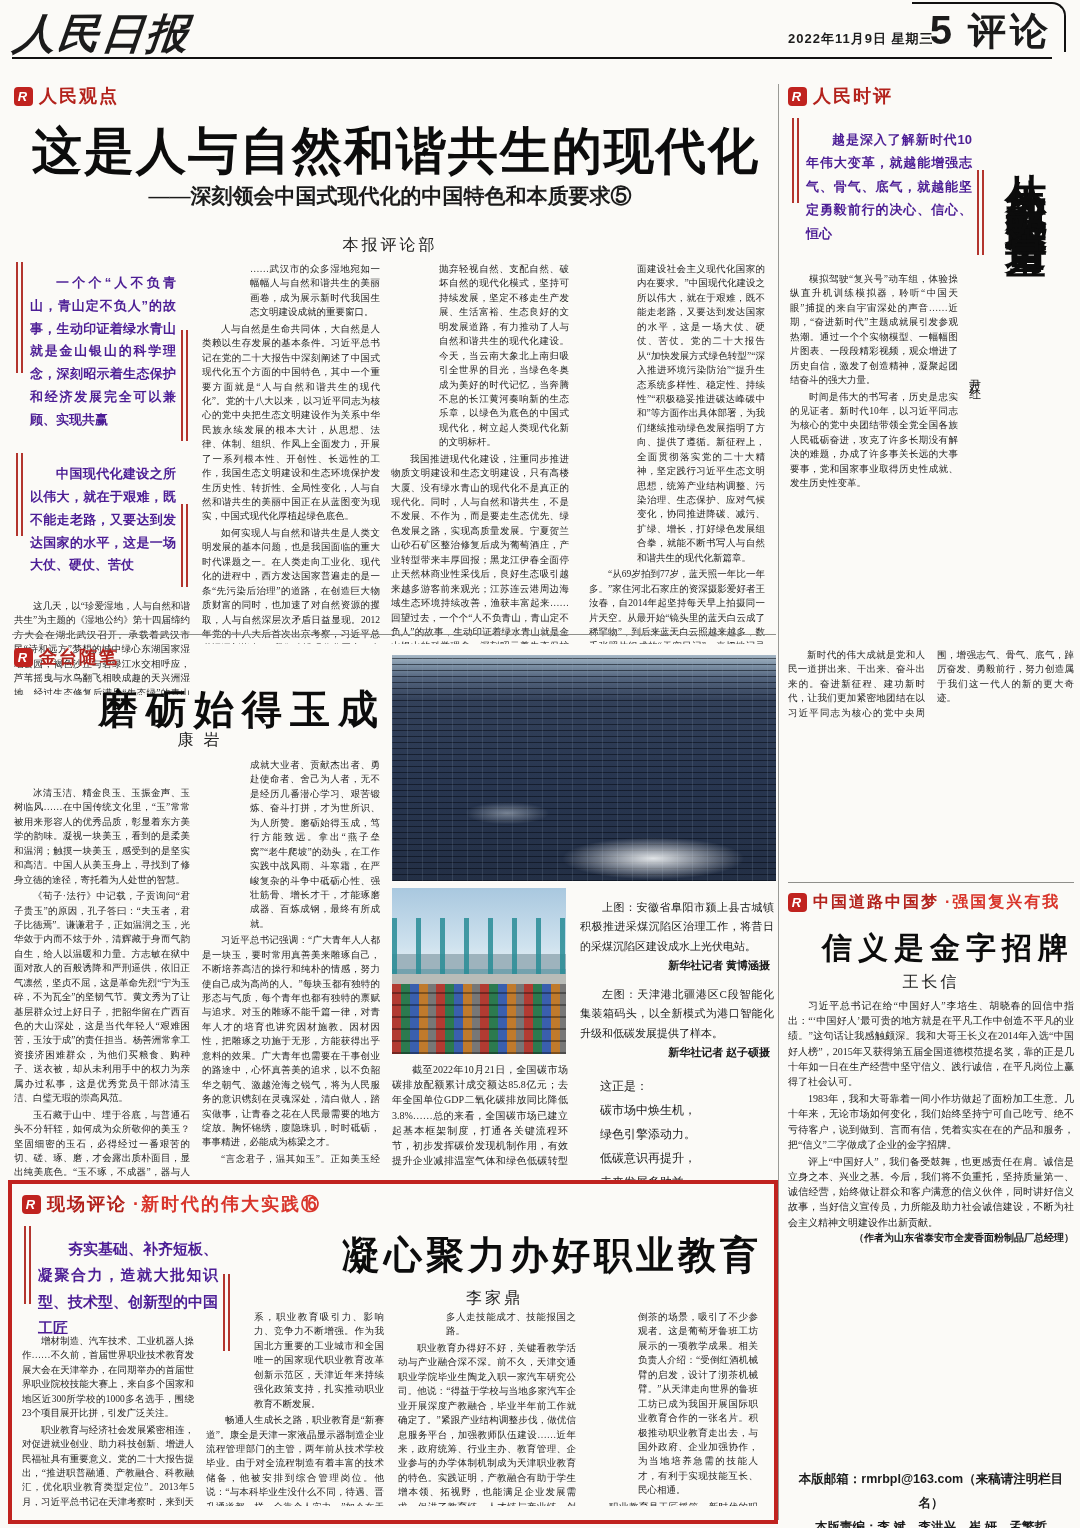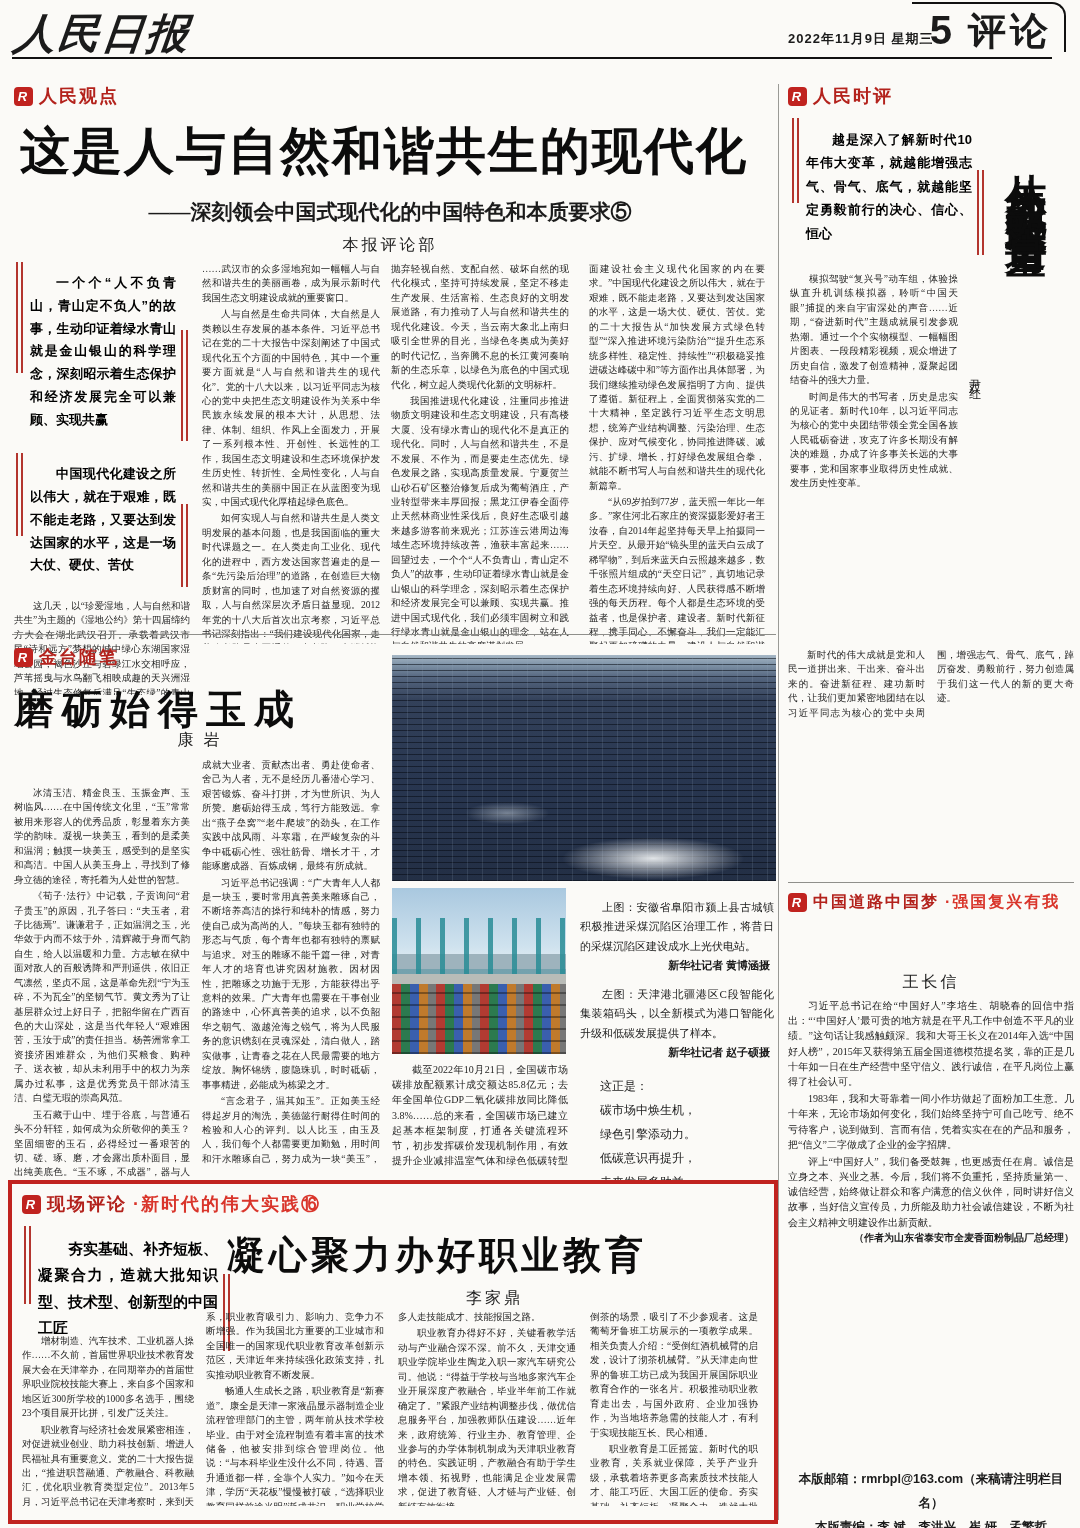--- a/index.html
+++ b/index.html
@@ -18,29 +18,29 @@
   .mast-rule{left:12px;top:57px;width:1040px;height:2px;background:#111;}
   
   .vdivider{left:778px;top:84px;width:1px;height:1436px;background:#9a9a96;}
   .hline{background:#8f8f8b;height:1px;}
   .seclabel{display:flex;align-items:center;gap:6px;font-family:"Liberation Sans",sans-serif;
             font-weight:bold;font-size:18px;color:#b3221c;letter-spacing:2px;white-space:nowrap;}
   .seclogo{display:inline-flex;align-items:center;justify-content:center;width:19px;height:19px;
            background:#c0231f;color:#fff;border-radius:4px;font-size:13px;font-weight:900;
            font-family:"Liberation Sans",sans-serif;font-style:italic;}
   .label-sub{color:#d9352b;font-weight:bold;}
-  .headline{font-family:"Liberation Sans",sans-serif;font-weight:900;color:#0c0c0c;text-align:left;}
+  .headline{font-family:"Liberation Sans",sans-serif;font-weight:900;color:#0c0c0c;text-align:right;}
   .byline{text-align:center;font-size:16px;letter-spacing:3px;color:#222;}
   .coltext{font-size:9.5px;line-height:1.52;text-align:justify;overflow:hidden;color:#1d1d1d;}
   .coltext p{margin:0 0 0 0;text-indent:2em;}
   .coltext p+p{margin-top:2px;}
-  .coltext p.cont{text-indent:0;}
+  .coltext p.cont{text-indent:0;margin-left:48px;}
   .noindent p{text-indent:0;}
   
-  .pq{position:relative;font-family:"Liberation Sans",sans-serif;font-weight:bold;color:#000000;
+  .pq{position:relative;font-family:"Liberation Sans",sans-serif;font-weight:bold;color:#4c1d95;
       text-align:justify;padding:10px 14px 10px 16px;}
   .pq p{margin:0;text-indent:2em;}
   .pq::before{content:"";position:absolute;left:2px;top:0;width:7px;height:62%;
       background:linear-gradient(90deg,#b3352e 0 2px,transparent 2px 5px,#b3352e 5px 7px);}
   .pq::after{content:"";position:absolute;right:2px;bottom:0;width:7px;height:62%;
       background:linear-gradient(90deg,#b3352e 0 2px,transparent 2px 5px,#b3352e 5px 7px);}
   
   .photo{position:absolute;overflow:hidden;background:#888;}
   #solar-photo{background:
      radial-gradient(130px 30px at 68% 90%, rgba(235,238,240,.95), rgba(235,238,240,0) 70%),
@@ -86,21 +86,21 @@
     <span class="page-sec">评论</span>
   </div>
   <div class="abs mast-rule"></div>
   <div class="abs vdivider"></div>
 
   <div class="abs seclabel" style="left:14px;top:84px;">
     <span class="seclogo">R</span>
     <span>人民观点</span>
   </div>
   <div class="abs headline" style="left:20px;top:118px;width:740px;font-size:50px;letter-spacing:2px;">这是人与自然和谐共生的现代化</div>
-  <div class="abs" style="left:20px;top:198px;width:740px;text-align:center;font-size:21px;font-weight:bold;">——深刻领会中国式现代化的中国特色和本质要求⑤</div>
+  <div class="abs" style="left:20px;top:182px;width:740px;text-align:center;font-size:21px;font-weight:bold;">——深刻领会中国式现代化的中国特色和本质要求⑤</div>
   <div class="abs byline" style="left:20px;top:235px;width:740px;">本报评论部</div>
 
   <div class="abs" style="left:14px;top:262px;width:176px;height:382px;">
     <div class="pq" style="font-size:13px;line-height:1.75;margin-bottom:12px;">
       <p>一个个“人不负青山，青山定不负人”的故事，生动印证着绿水青山就是金山银山的科学理念，深刻昭示着生态保护和经济发展完全可以兼顾、实现共赢</p>
     </div>
     <div class="pq" style="font-size:13px;line-height:1.75;margin-bottom:12px;">
       <p>中国现代化建设之所以伟大，就在于艰难，既不能走老路，又要达到发达国家的水平，这是一场大仗、硬仗、苦仗</p>
     </div>
     <div class="coltext" style="height:96px;">
@@ -221,20 +221,21 @@
       <p>新时代的伟大成就是党和人民一道拼出来、干出来、奋斗出来的。奋进新征程、建功新时代，让我们更加紧密地团结在以习近平同志为核心的党中央周围，增强志气、骨气、底气，踔厉奋发、勇毅前行，努力创造属于我们这一代人的新的更大奇迹。</p>
     </div>
 
   <div class="abs hline" style="left:788px;top:882px;width:286px;"></div>
 
   <div class="abs seclabel" style="left:788px;top:892px;font-size:16px;">
     <span class="seclogo">R</span>
     <span>中国道路中国梦</span>
     <span class="label-sub">·强国复兴有我</span>
   </div>
+  <div class="abs headline" style="left:788px;top:928px;width:286px;font-size:30px;letter-spacing:6px;">信义是金字招牌</div>
   <div class="abs byline" style="left:788px;top:972px;width:286px;">王长信</div>
   <div class="abs coltext" style="left:788px;top:998px;width:286px;height:452px;font-size:10px;">
     <div>
         <p>习近平总书记在给“中国好人”李培生、胡晓春的回信中指出：“‘中国好人’最可贵的地方就是在平凡工作中创造不平凡的业绩。”这句话让我感触颇深。我和大哥王长义在2014年入选“中国好人榜”，2015年又获得第五届全国道德模范提名奖，靠的正是几十年如一日在生产经营中坚守信义、践行诚信，在平凡岗位上赢得了社会认可。</p>
         <p>1983年，我和大哥靠着一间小作坊做起了面粉加工生意。几十年来，无论市场如何变化，我们始终坚持宁可自己吃亏、绝不亏待客户，说到做到、言而有信，凭着实实在在的产品和服务，把“信义”二字做成了企业的金字招牌。</p>
         <p>评上“中国好人”，我们备受鼓舞，也更感责任在肩。诚信是立身之本、兴业之基。今后，我们将不负重托，坚持质量第一、诚信经营，始终做让群众和客户满意的信义伙伴，同时讲好信义故事，当好信义宣传员，力所能及助力社会诚信建设，不断为社会主义精神文明建设作出新贡献。</p>
       </div>
     <p class="attr">（作者为山东省泰安市全麦香面粉制品厂总经理）</p>
   </div>
 

